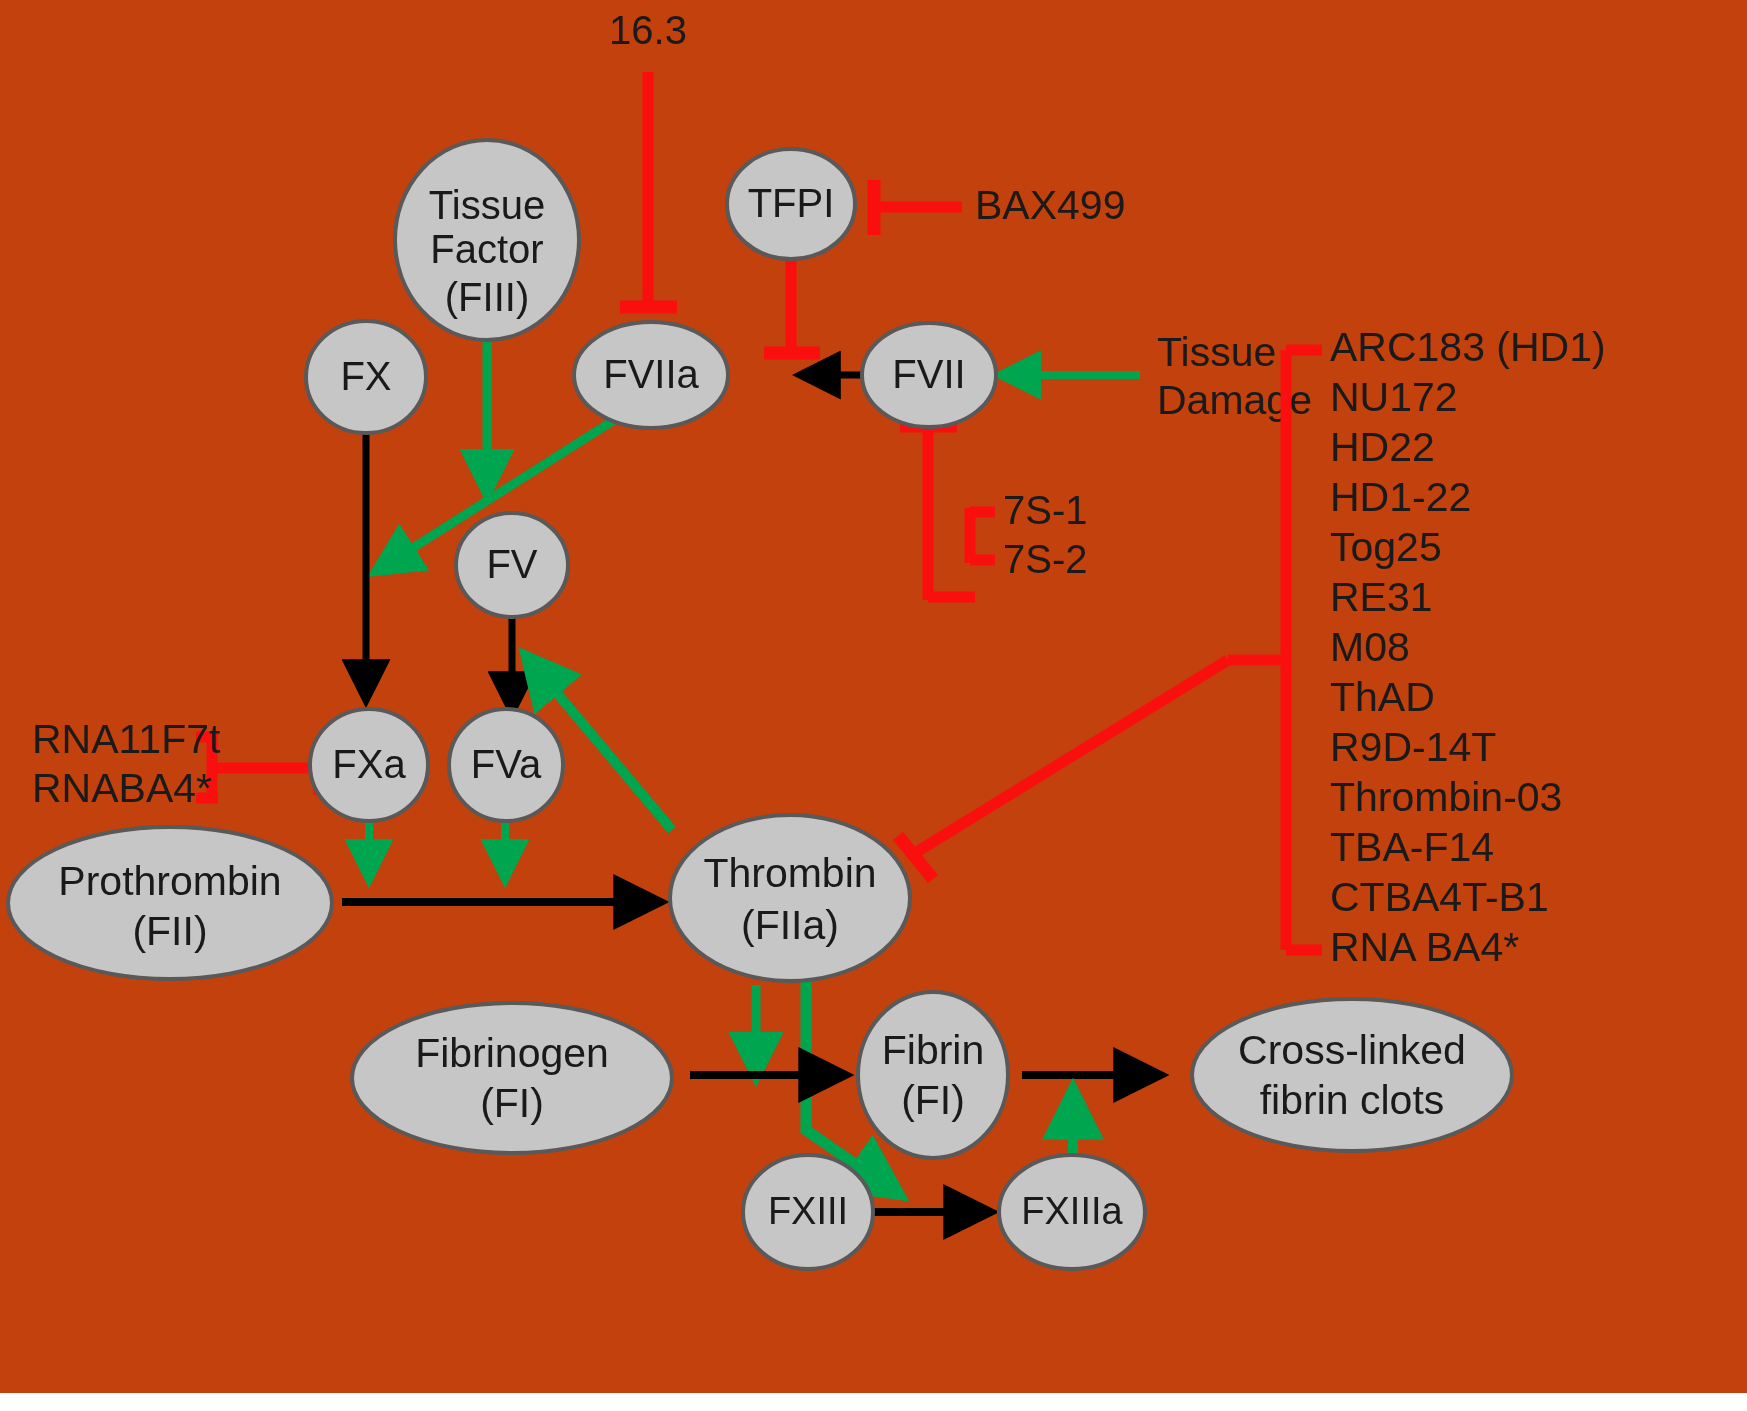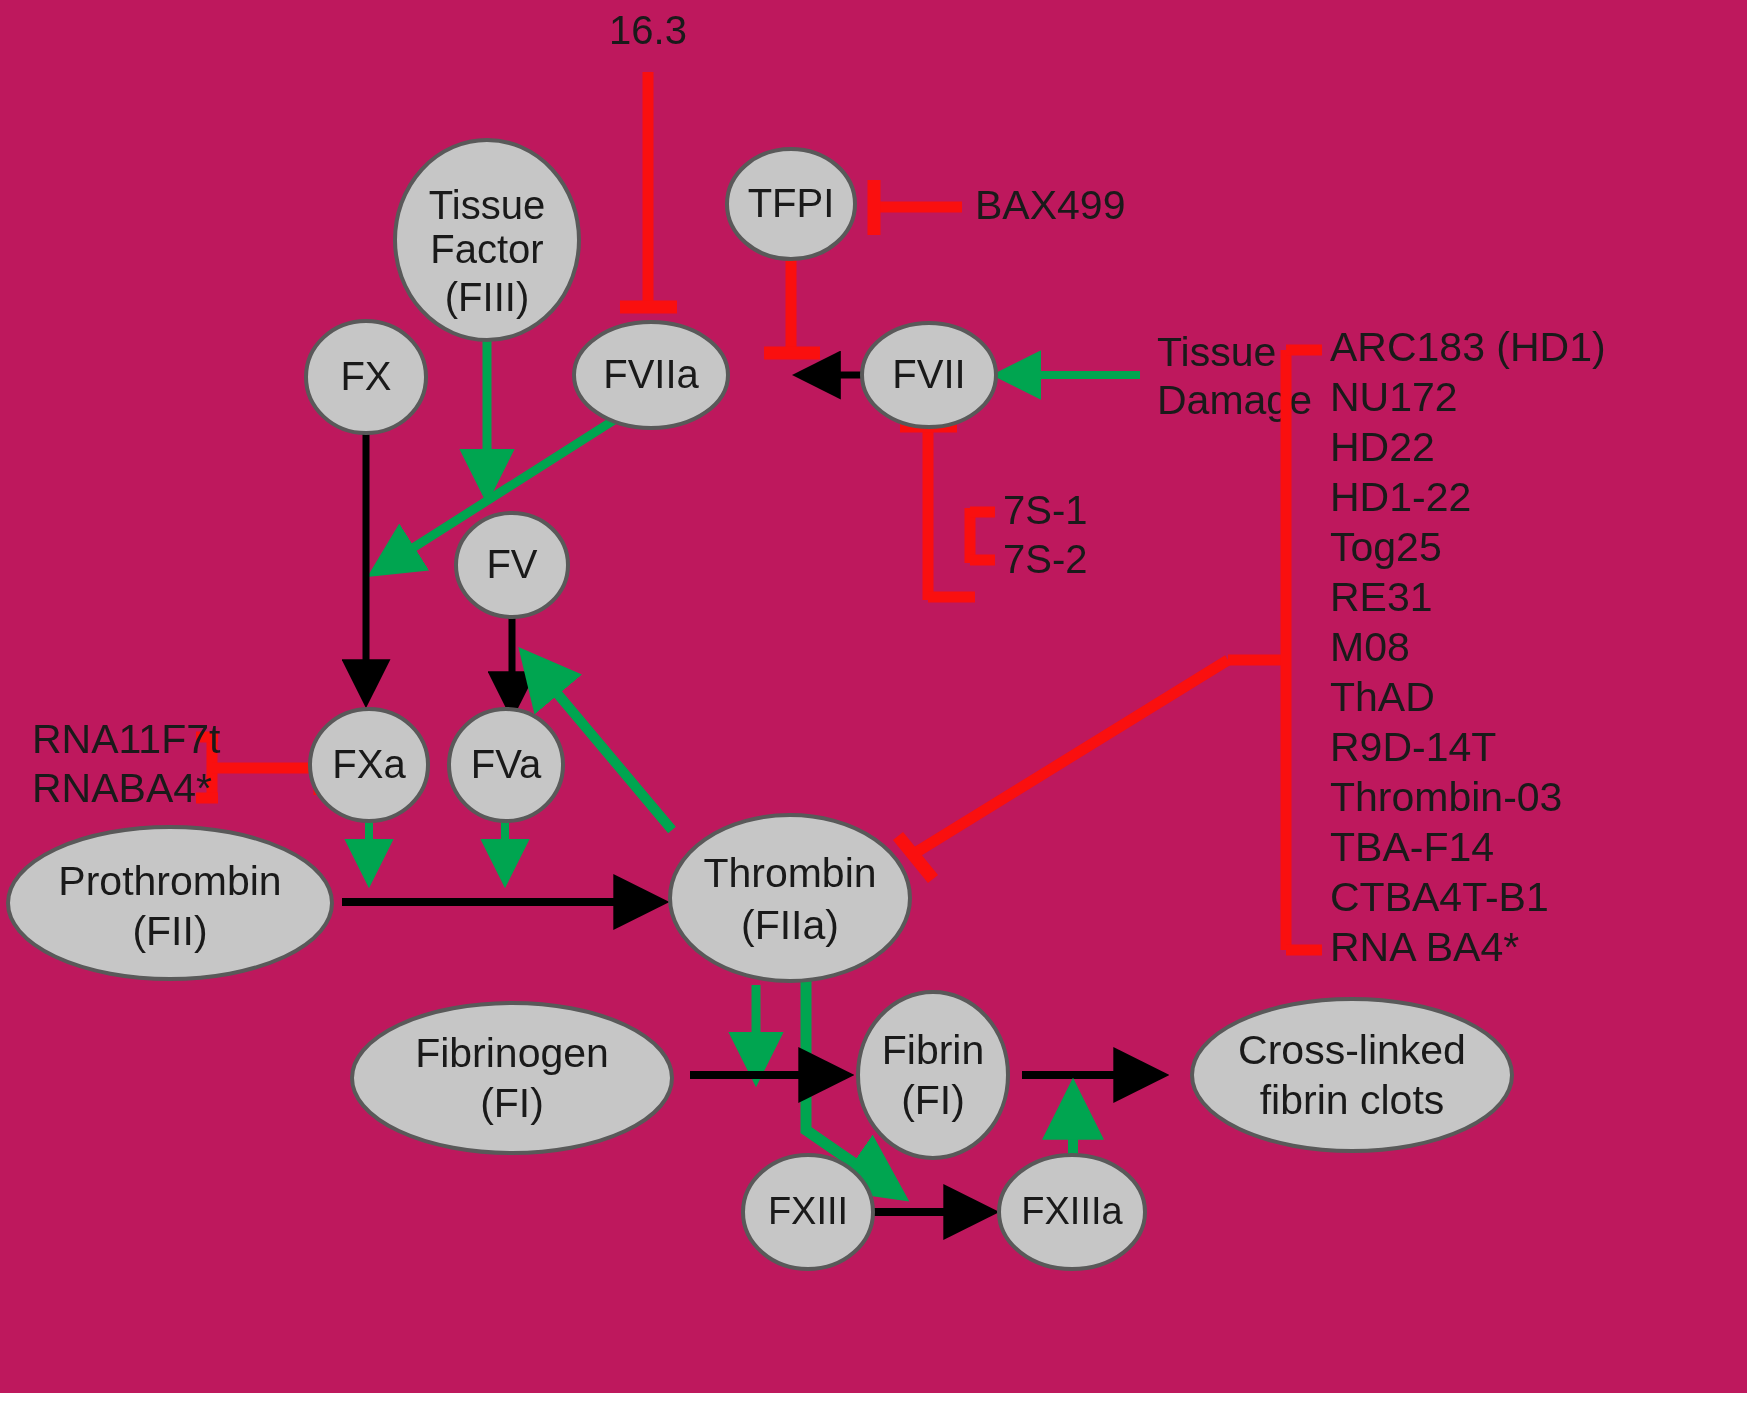--- a/index.html
+++ b/index.html
@@ -1,17 +1,17 @@
 <!DOCTYPE html>
 <html><head>
 <meta charset="utf-8">
 <style>
   html,body{margin:0;padding:0;background:#ffffff;}
   body{width:1747px;height:1411px;font-family:"Liberation Sans",sans-serif;overflow:hidden;}
-  #stage{position:relative;width:1747px;height:1393px;background:#be185d;}
+  #stage{position:relative;width:1747px;height:1393px;background:#c2410c;}
   svg#diagram{position:absolute;left:0;top:0;width:1747px;height:1411px;}
   .node-label{font-family:"Liberation Sans",sans-serif;fill:#1a1a1a;text-anchor:middle;dominant-baseline:middle;}
   .free-label{font-family:"Liberation Sans",sans-serif;fill:#1a1a1a;dominant-baseline:middle;}
   .aptamer-label{font-family:"Liberation Sans",sans-serif;fill:#1a1a1a;dominant-baseline:middle;text-anchor:start;}
 </style>
 </head>
 <body>
 
 <div id="stage">
 <svg id="diagram" viewBox="0 0 1747 1411">

